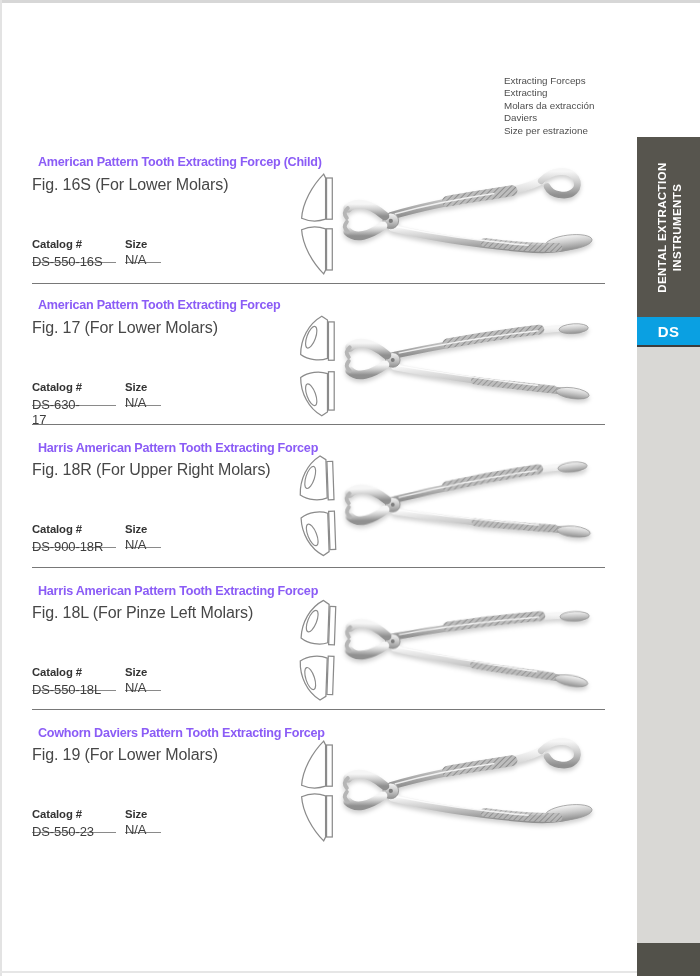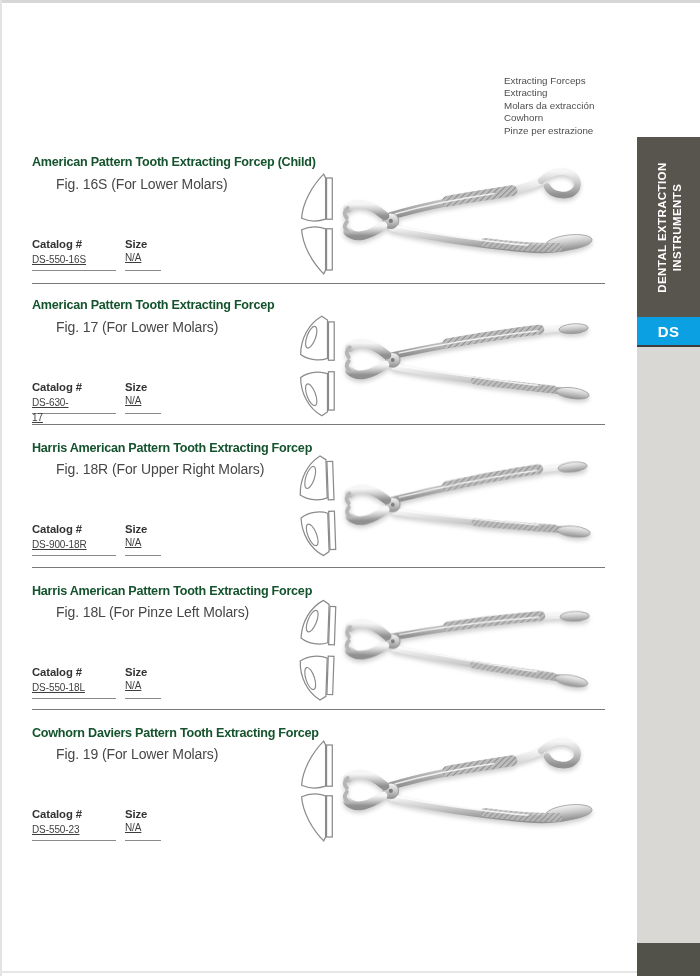--- a/index.html
+++ b/index.html
@@ -23,26 +23,26 @@
   .tab-blue{
     position:absolute;left:637px;top:317px;width:63px;height:28px;background:#0aa0e2;
     border-bottom:2px solid #3d3d3d;display:flex;align-items:center;justify-content:center;
     color:#ffffff;font-weight:bold;font-size:15px;letter-spacing:0.4px;
   }
   .strip-gray{position:absolute;left:637px;top:347px;width:63px;height:596px;background:#d9d8d5;}
   .block-dark{position:absolute;left:637px;top:943px;width:63px;height:33px;background:#52514a;}
 
   .separator{position:absolute;left:32px;width:573px;height:0;border-top:1.6px solid #787878;}
 
-  .p-title{position:absolute;left:32px;font-size:12.6px;font-weight:bold;color:#14532d;letter-spacing:-0.25px;white-space:nowrap;}
-  .p-fig{position:absolute;left:32px;font-size:14px;color:#474747;letter-spacing:-0.1px;white-space:nowrap;margin-left:24px;}
-  .th{position:absolute;font-size:11.3px;font-weight:bold;color:#333333;border-bottom:1.2px solid #8a8a8a;padding-bottom:20px;letter-spacing:-0.1px;}
+  .p-title{position:absolute;left:38px;font-size:12.6px;font-weight:bold;color:#8b5cf6;letter-spacing:-0.25px;white-space:nowrap;}
+  .p-fig{position:absolute;left:32px;font-size:16px;color:#474747;letter-spacing:-0.1px;white-space:nowrap;}
+  .th{position:absolute;font-size:11.3px;font-weight:bold;color:#333333;border-bottom:1.2px solid #8a8a8a;padding-bottom:12px;letter-spacing:-0.1px;}
   .th.cat{left:32px;width:84px;}
   .th.siz{left:125px;width:36px;}
-  .td{position:absolute;font-size:10px;color:#3e3e3e;letter-spacing:-0.1px;white-space:nowrap;text-decoration:underline;}
+  .td{position:absolute;font-size:13px;color:#3e3e3e;letter-spacing:-0.1px;white-space:nowrap;}
   .td.cat{left:32px;}
   .td.siz{left:125px;}
 
   .tip-img{position:absolute;left:293px;width:46px;height:108px;}
   .photo-img{position:absolute;left:338px;width:262px;height:103px;filter:drop-shadow(0 3px 2px rgba(0,0,0,0.18));}
   .tilt-a{transform:rotate(-2deg);}
   .tilt-b{transform:rotate(2deg);}
   .hidden-defs{position:absolute;width:0;height:0;overflow:hidden;}
 </style>
 </head>
@@ -113,22 +113,22 @@
 </svg>
 
 <div class="frame-top"></div>
 <div class="frame-left"></div>
 <div class="frame-bottom"></div>
 
 <div class="lang-block">
   <div>Extracting Forceps</div>
   <div>Extracting</div>
   <div>Molars da extracción</div>
-  <div>Cowhorn</div>
-  <div>Pinze per estrazione</div>
+  <div>Daviers</div>
+  <div>Size per estrazione</div>
 </div>
 
 <div class="tab-dark"></div>
 <div class="tab-dark-text">
   <span>
     <span>DENTAL EXTRACTION</span><br>
     <span>INSTRUMENTS</span>
   </span>
 </div>
 <div class="tab-blue">

